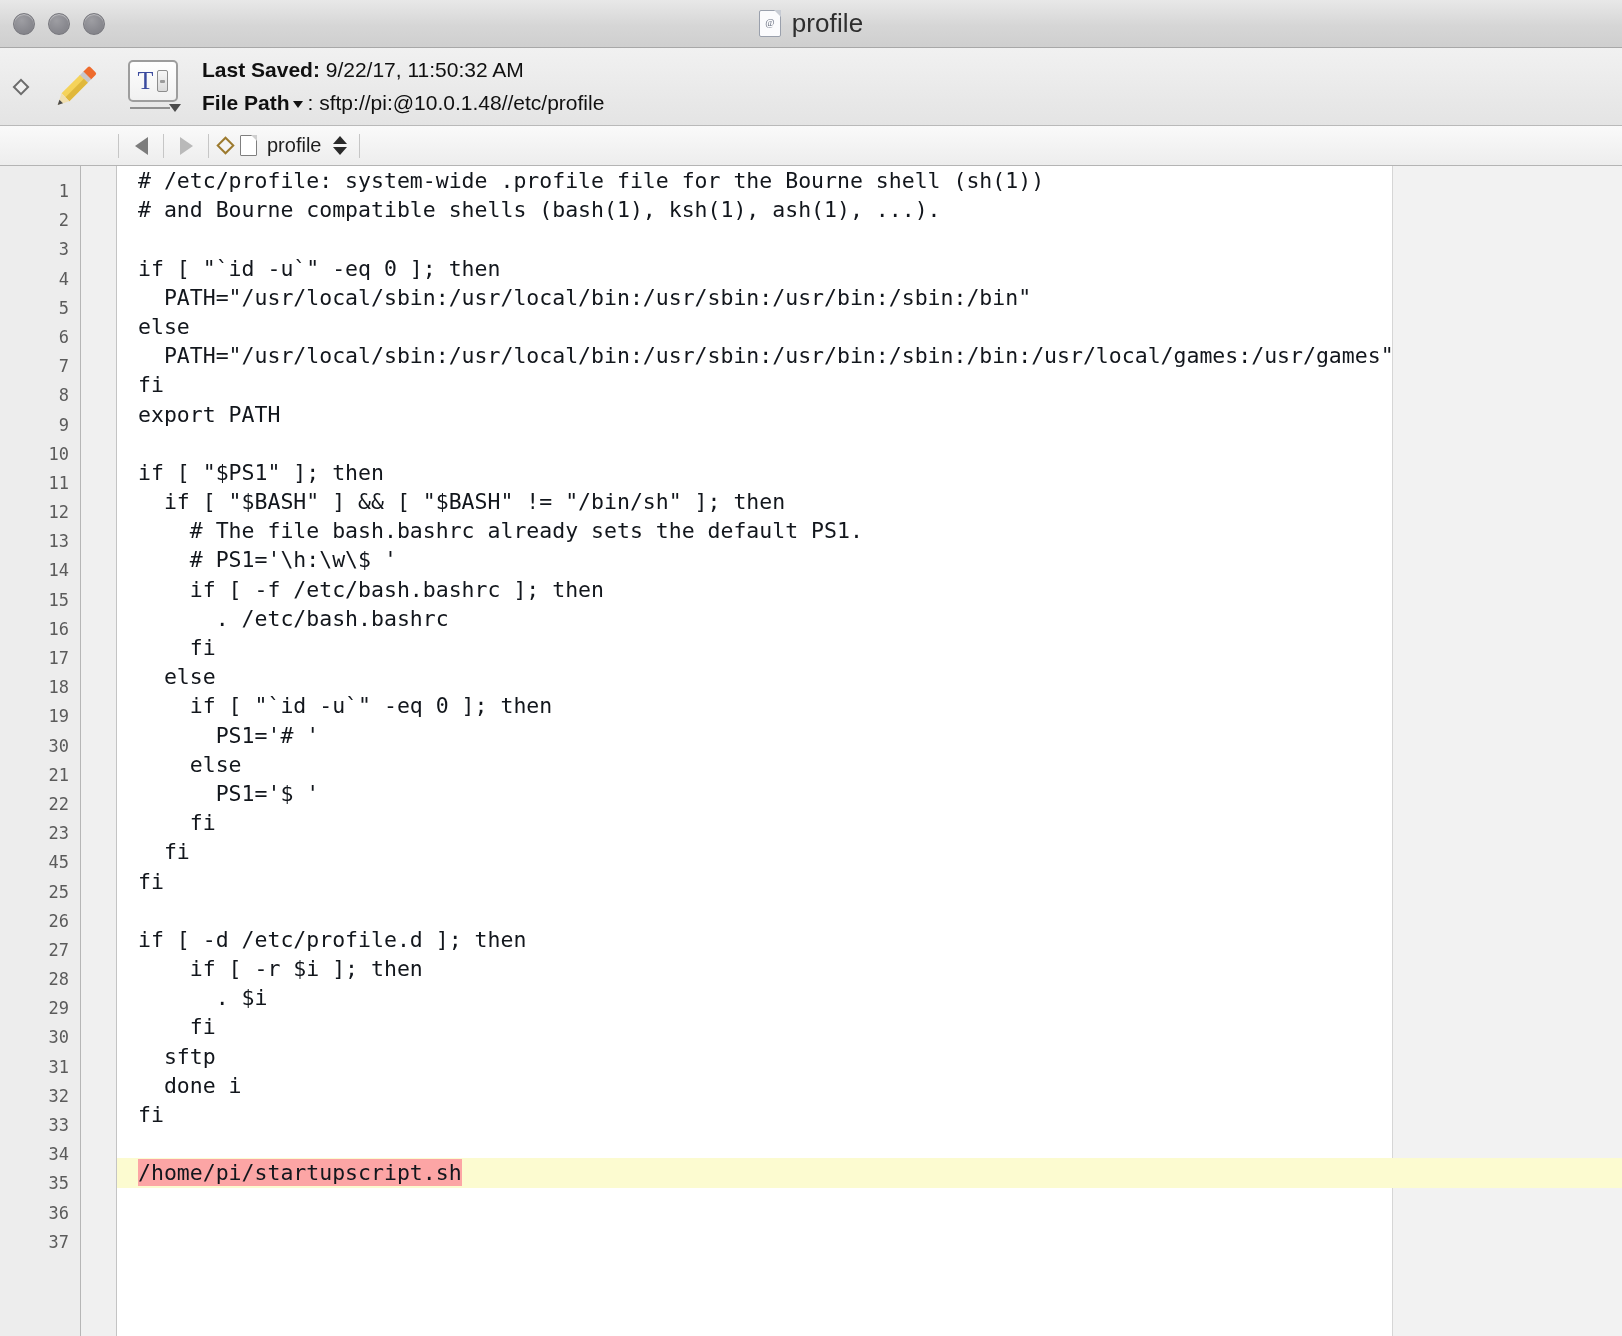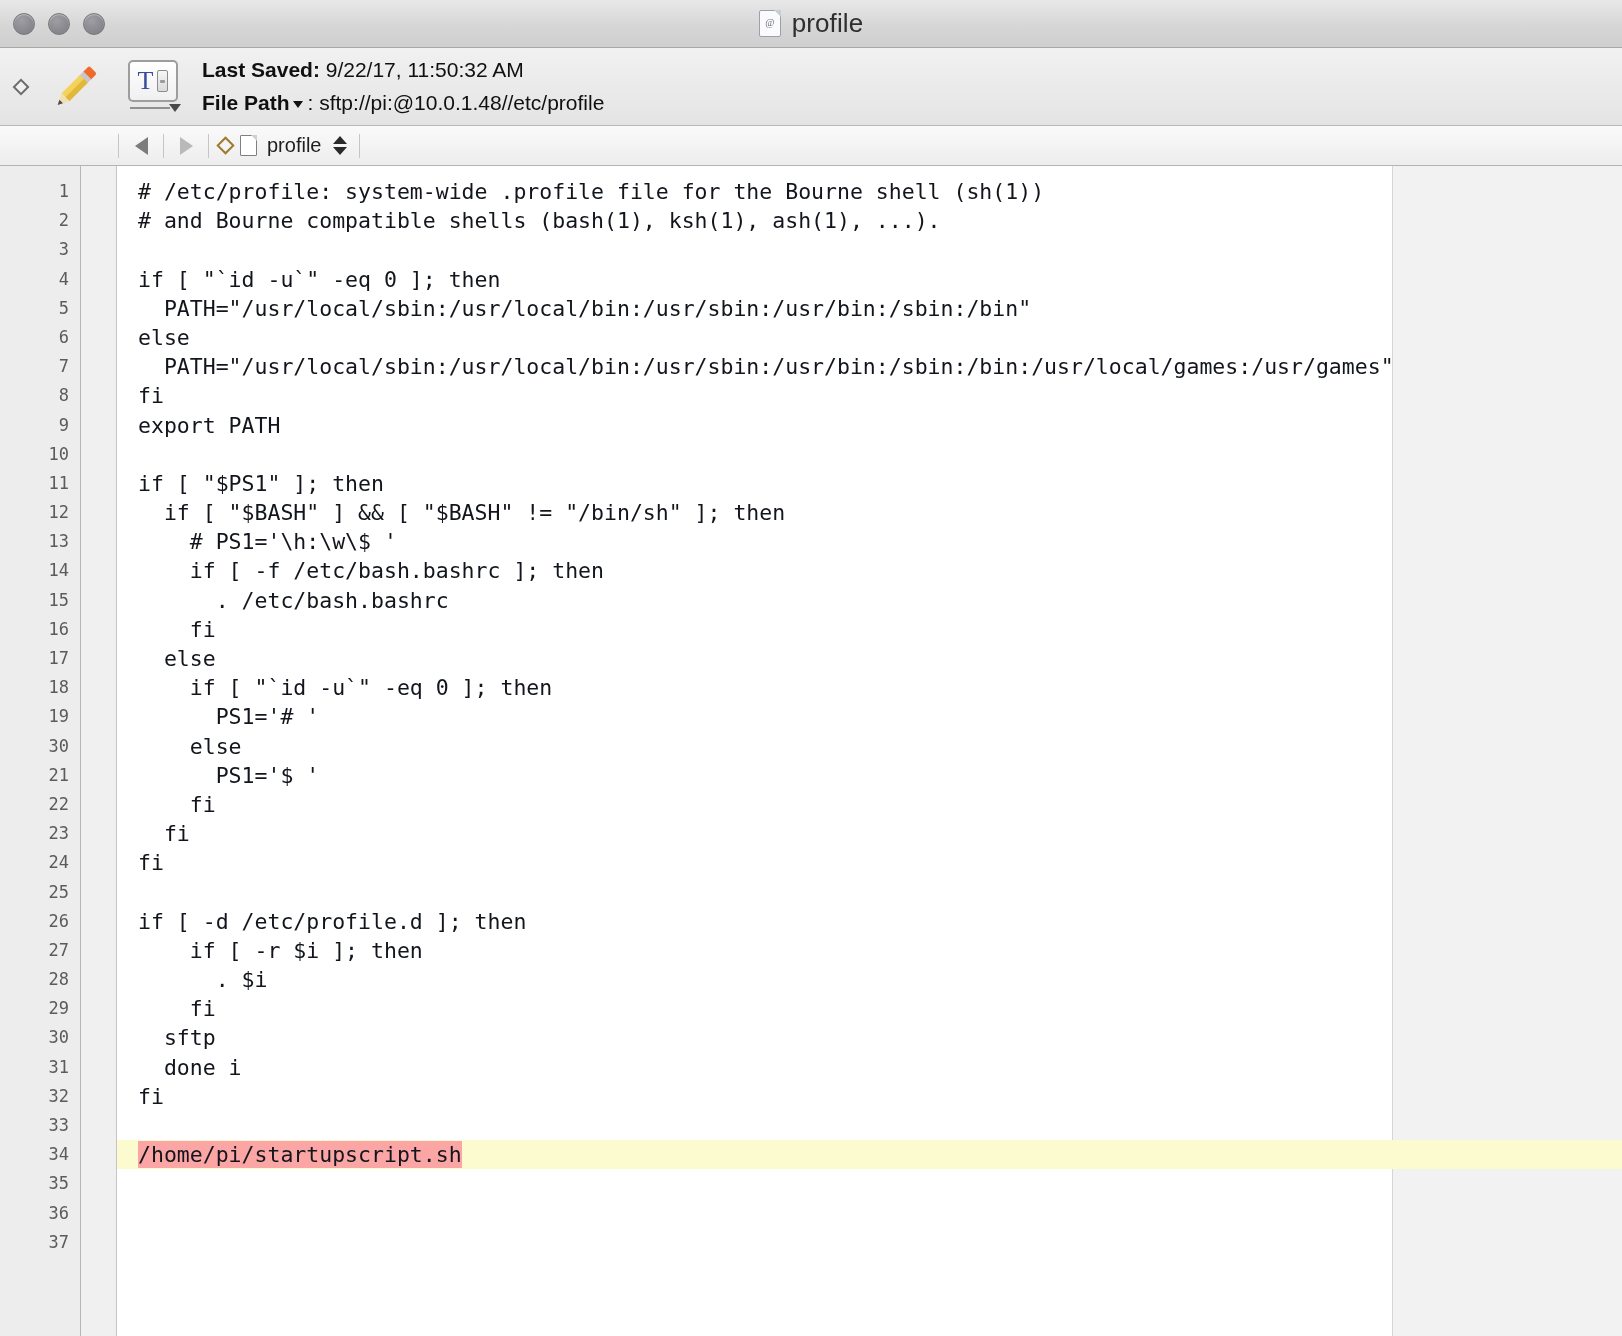--- a/index.html
+++ b/index.html
@@ -199,21 +199,21 @@
   }
   .ln {
     height: 29.2px; line-height: 29.2px;
     text-align: right; padding-right: 11px;
     font-family: "DejaVu Sans Mono", monospace;
     font-size: 17px; color: #5b5b5b;
   }
   .code-area {
     flex: 1 1 auto;
     position: relative;
-    padding-top: 11px;
+    padding-top: 0;
     overflow: hidden;
   }
   .page-guide {
     position: absolute; top: 0; bottom: 0; left: 1275px; right: 0;
     background: #f2f2f2;
     border-left: 1px solid #d6d6d6;
     z-index: 0;
   }
   .code-lines { position: relative; z-index: 1; }
   .cl {
@@ -330,21 +330,21 @@
         <div class="ln">14</div>
         <div class="ln">15</div>
         <div class="ln">16</div>
         <div class="ln">17</div>
         <div class="ln">18</div>
         <div class="ln">19</div>
         <div class="ln">30</div>
         <div class="ln">21</div>
         <div class="ln">22</div>
         <div class="ln">23</div>
-        <div class="ln">24</div>
+        <div class="ln">45</div>
         <div class="ln">25</div>
         <div class="ln">26</div>
         <div class="ln">27</div>
         <div class="ln">28</div>
         <div class="ln">29</div>
         <div class="ln">30</div>
         <div class="ln">31</div>
         <div class="ln">32</div>
         <div class="ln">33</div>
         <div class="ln">34</div>
@@ -361,20 +361,21 @@
           <div class="cl">&nbsp;</div>
           <div class="cl">if [ "`id -u`" -eq 0 ]; then</div>
           <div class="cl">  PATH="/usr/local/sbin:/usr/local/bin:/usr/sbin:/usr/bin:/sbin:/bin"</div>
           <div class="cl">else</div>
           <div class="cl">  PATH="/usr/local/sbin:/usr/local/bin:/usr/sbin:/usr/bin:/sbin:/bin:/usr/local/games:/usr/games"</div>
           <div class="cl">fi</div>
           <div class="cl">export PATH</div>
           <div class="cl">&nbsp;</div>
           <div class="cl">if [ "$PS1" ]; then</div>
           <div class="cl">  if [ "$BASH" ] &amp;&amp; [ "$BASH" != "/bin/sh" ]; then</div>
+          <div class="cl">    # The file bash.bashrc already sets the default PS1.</div>
           <div class="cl">    # PS1='\h:\w\$ '</div>
           <div class="cl">    if [ -f /etc/bash.bashrc ]; then</div>
           <div class="cl">      . /etc/bash.bashrc</div>
           <div class="cl">    fi</div>
           <div class="cl">  else</div>
           <div class="cl">    if [ "`id -u`" -eq 0 ]; then</div>
           <div class="cl">      PS1='# '</div>
           <div class="cl">    else</div>
           <div class="cl">      PS1='$ '</div>
           <div class="cl">    fi</div>

